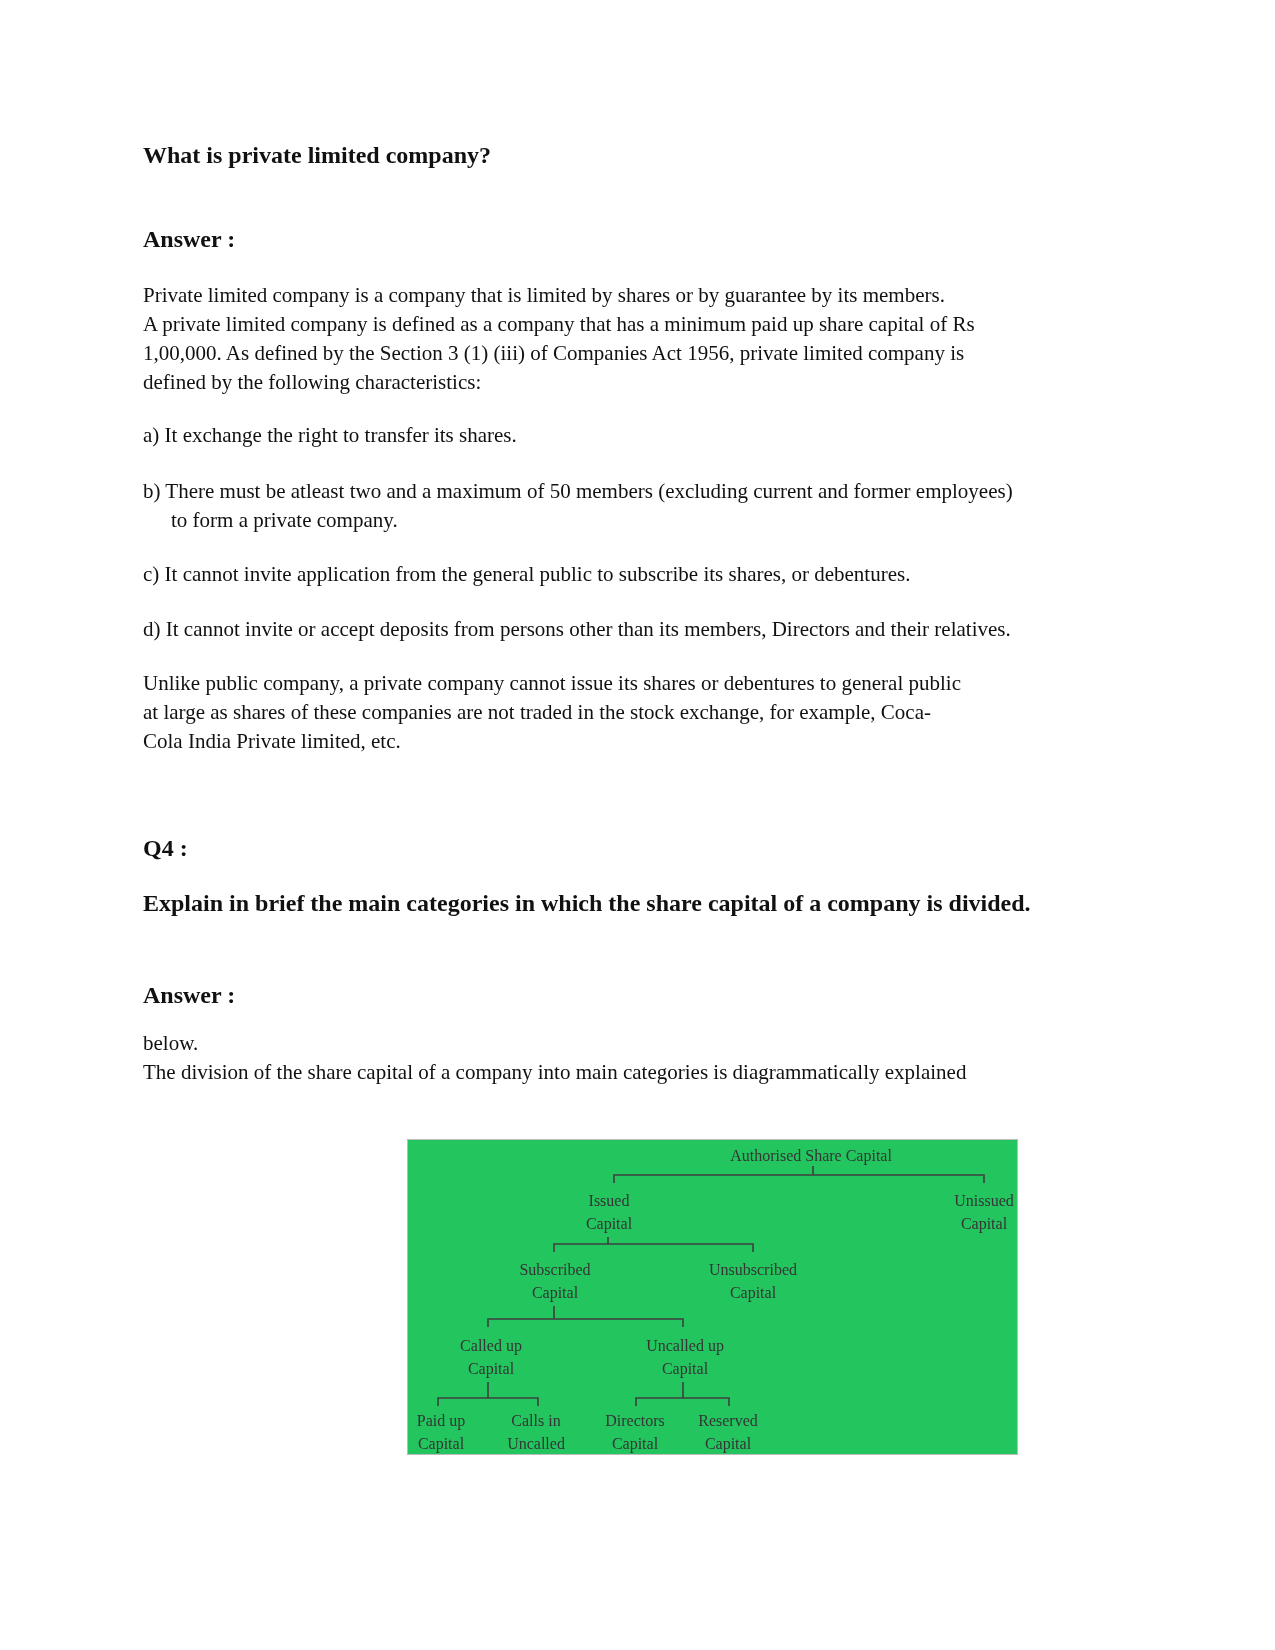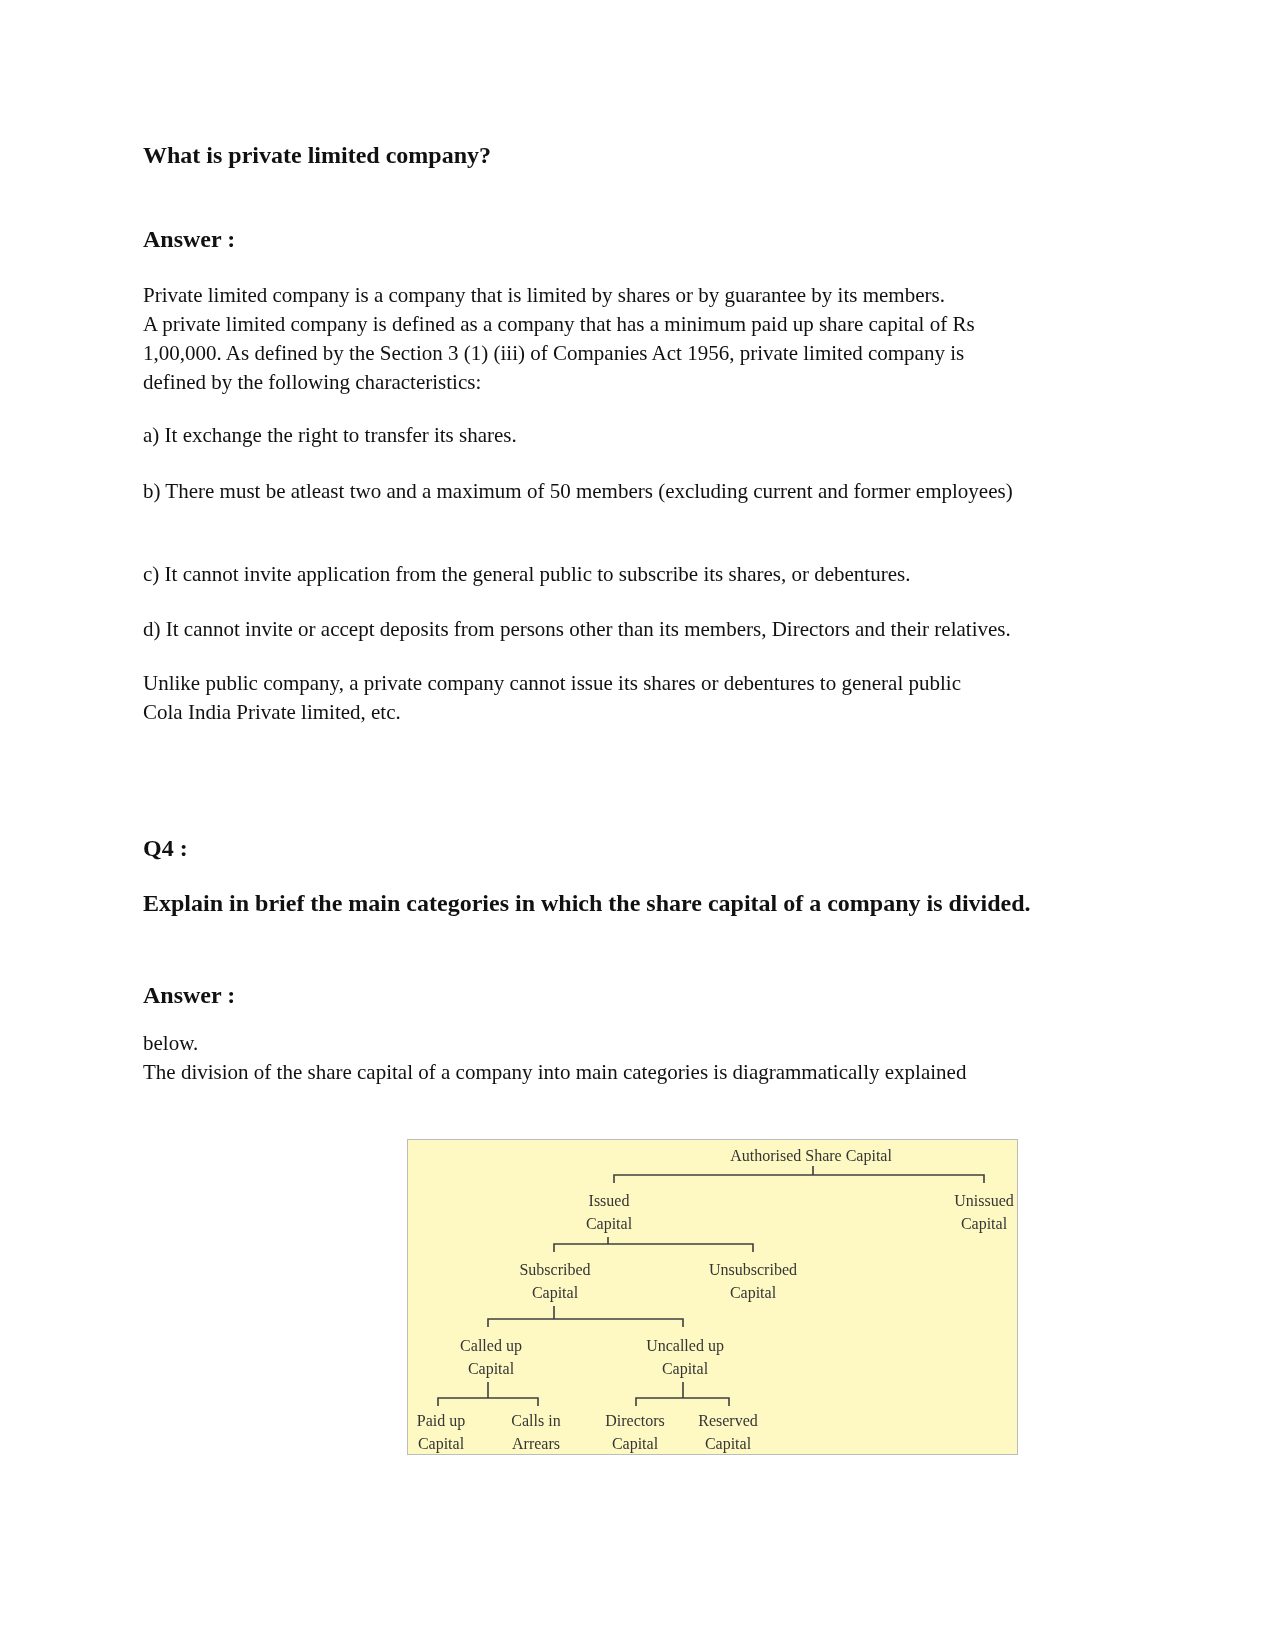--- a/index.html
+++ b/index.html
@@ -16,21 +16,21 @@
   }
   .body-text {
     left:143px; width:1010px;
     font-size:21px; line-height:29px;
   }
   .line { white-space:pre; }
   .hang { padding-left:28px; }
   
   .diagram {
     left:407px; top:1139px; width:611px; height:316px;
-    border:1px solid #bcbcbc; background:#fef9c3;
+    border:1px solid #bcbcbc; background:#22c55e;
     font-size:16px; line-height:23px; color:#353535;
   }
   .diagram svg { position:absolute; left:0; top:0; }
   .node {
     position:absolute; transform:translateX(-50%);
     text-align:center;
   }
   .connector { stroke:#3f3f3f; stroke-width:1.6; fill:none; }
 </style>
 </head>
@@ -44,28 +44,30 @@
   <div class="line">Private limited company is a company that is limited by shares or by guarantee by its members.</div>
   <div class="line">A private limited company is defined as a company that has a minimum paid up share capital of Rs</div>
   <div class="line">1,00,000. As defined by the Section 3 (1) (iii) of Companies Act 1956, private limited company is</div>
   <div class="line">defined by the following characteristics:</div>
 </div>
 
 <div class="abs body-text" style="top:421px">a) It exchange the right to transfer its shares.</div>
 
 <div class="abs body-text" style="top:477px">
   <div class="line">b) There must be atleast two and a maximum of 50 members (excluding current and former employees)</div>
+  <div class="line hang">to form a private company.</div>
 </div>
 
 <div class="abs body-text" style="top:560px">c) It cannot invite application from the general public to subscribe its shares, or debentures.</div>
 
 <div class="abs body-text" style="top:615px">d) It cannot invite or accept deposits from persons other than its members, Directors and their relatives.</div>
 
 <div class="abs body-text" style="top:669px">
   <div class="line">Unlike public company, a private company cannot issue its shares or debentures to general public</div>
+  <div class="line">at large as shares of these companies are not traded in the stock exchange, for example, Coca-</div>
   <div class="line">Cola India Private limited, etc.</div>
 </div>
 
 <div class="abs heading" style="top:835px">Q4 :</div>
 
 <div class="abs heading" style="top:890px">Explain in brief the main categories in which the share capital of a company is divided.</div>
 
 <div class="abs heading" style="top:982px">Answer :</div>
 
 <div class="abs body-text" style="top:1029px">
@@ -97,18 +99,18 @@
   <div class="node" style="left:147px; top:118px; width:86px;">Subscribed Capital</div>
 
   <div class="node" style="left:345px; top:118px; width:102px;">Unsubscribed Capital</div>
 
   <div class="node" style="left:83px; top:194px; width:74px;">Called up Capital</div>
 
   <div class="node" style="left:277px; top:194px; width:90px;">Uncalled up Capital</div>
 
   <div class="node" style="left:33px; top:269px; width:58px;">Paid up Capital</div>
 
-  <div class="node" style="left:128px; top:269px; width:60px;">Calls in Arrears</div>
+  <div class="node" style="left:128px; top:269px; width:60px;">Calls in Uncalled</div>
 
   <div class="node" style="left:227px; top:269px; width:88px;">Directors Capital</div>
 
   <div class="node" style="left:320px; top:269px; width:70px;">Reserved Capital</div>
 </div>
 
 </body></html>

